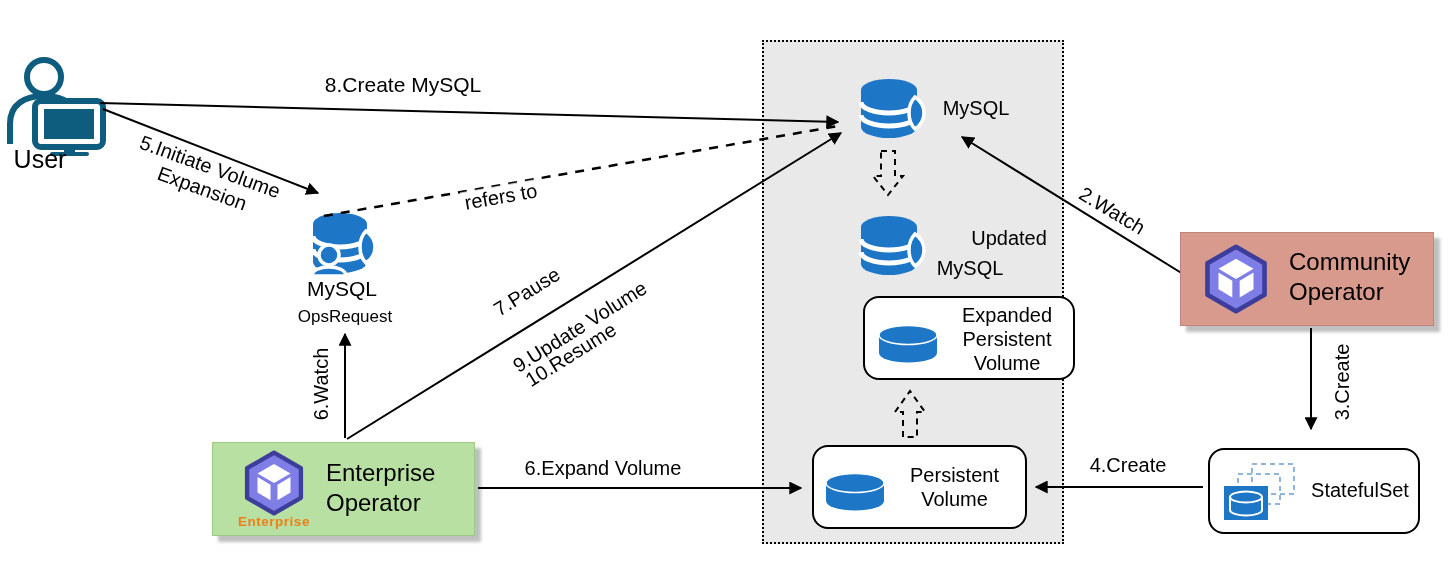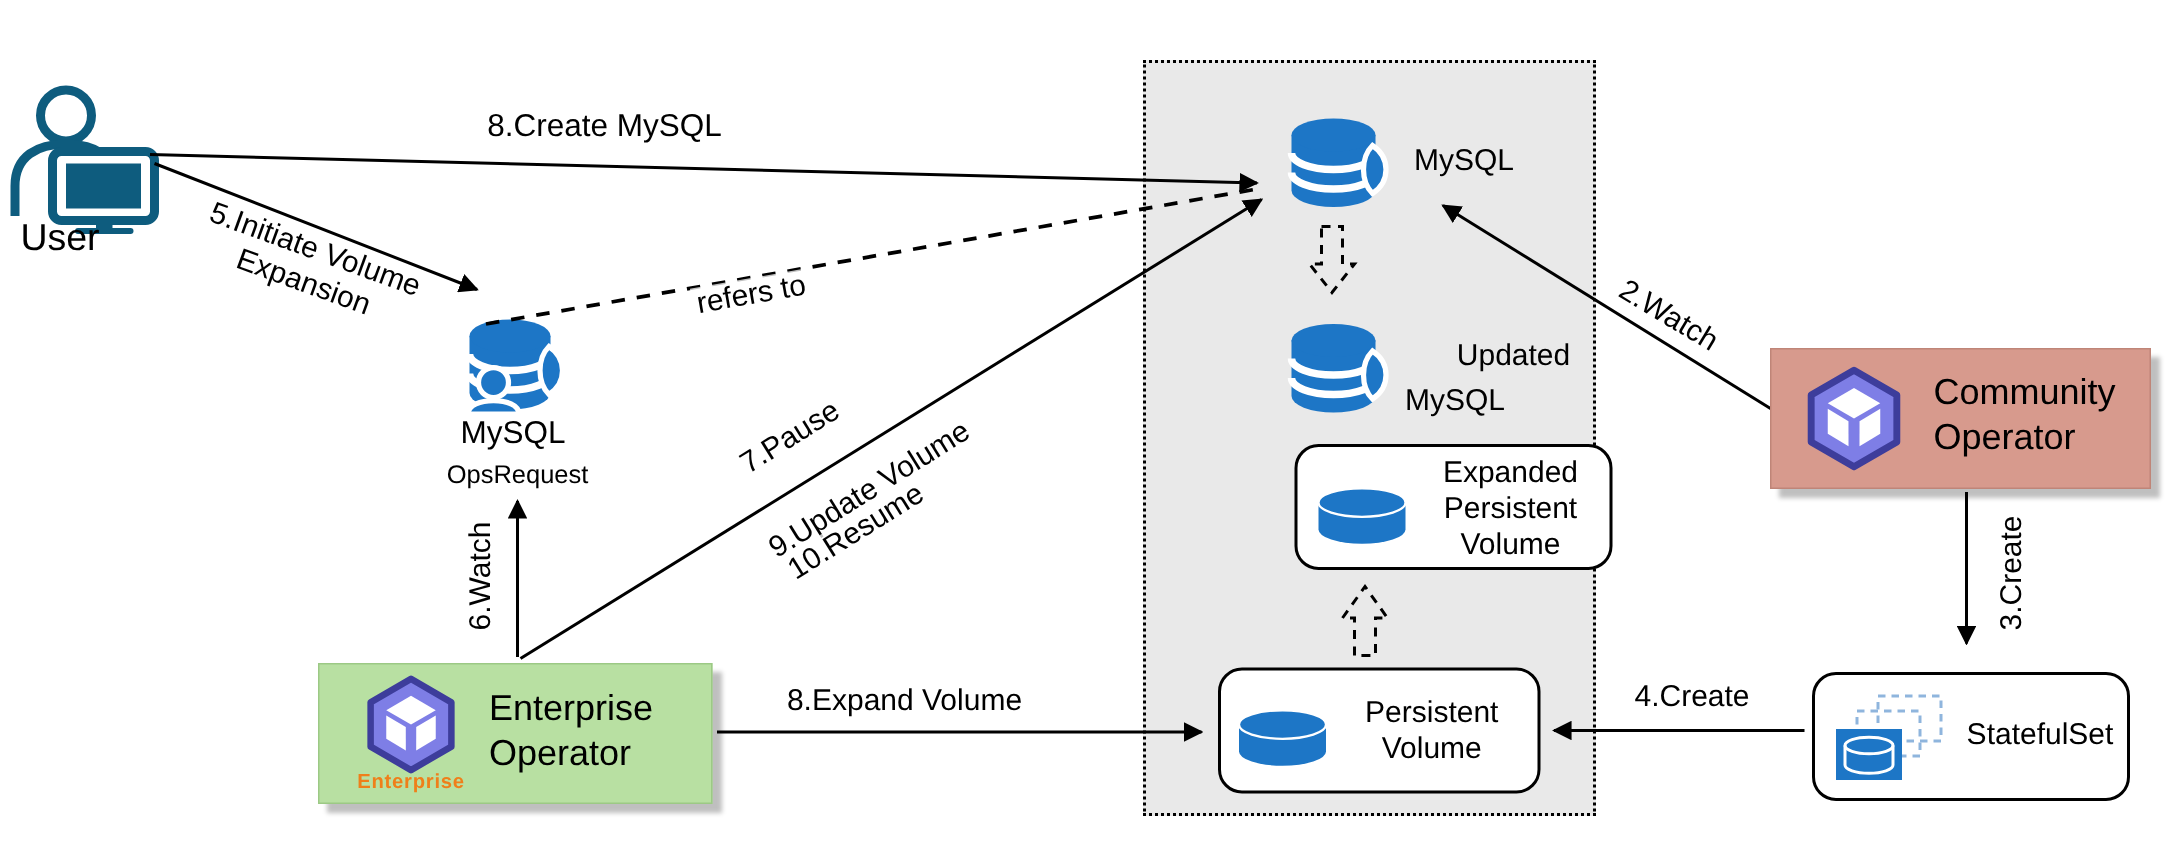--- a/index.html
+++ b/index.html
@@ -191,15 +191,15 @@
   <div class="edge-label" style="left:1128px;top:465px;transform:translate(-50%,-50%);">4.Create</div>
 
   <div class="edge-label" style="left:321px;top:384px;transform:translate(-50%,-50%) rotate(-90deg);">6.Watch</div>
 
   <div class="edge-label" style="left:527px;top:292px;transform:translate(-50%,-50%) rotate(-32deg);">7.Pause</div>
 
   <div class="edge-label" style="left:580px;top:327px;transform:translate(-50%,-50%) rotate(-32deg);">9.Update Volume</div>
 
   <div class="edge-label" style="left:571px;top:355px;transform:translate(-50%,-50%) rotate(-32deg);">10.Resume</div>
 
-  <div class="edge-label" style="left:603px;top:468px;transform:translate(-50%,-50%);">8.Expand Volume</div>
+  <div class="edge-label" style="left:603px;top:468px;transform:translate(-50%,-50%);">6.Expand Volume</div>
 
 </div>
 
 </body></html>

